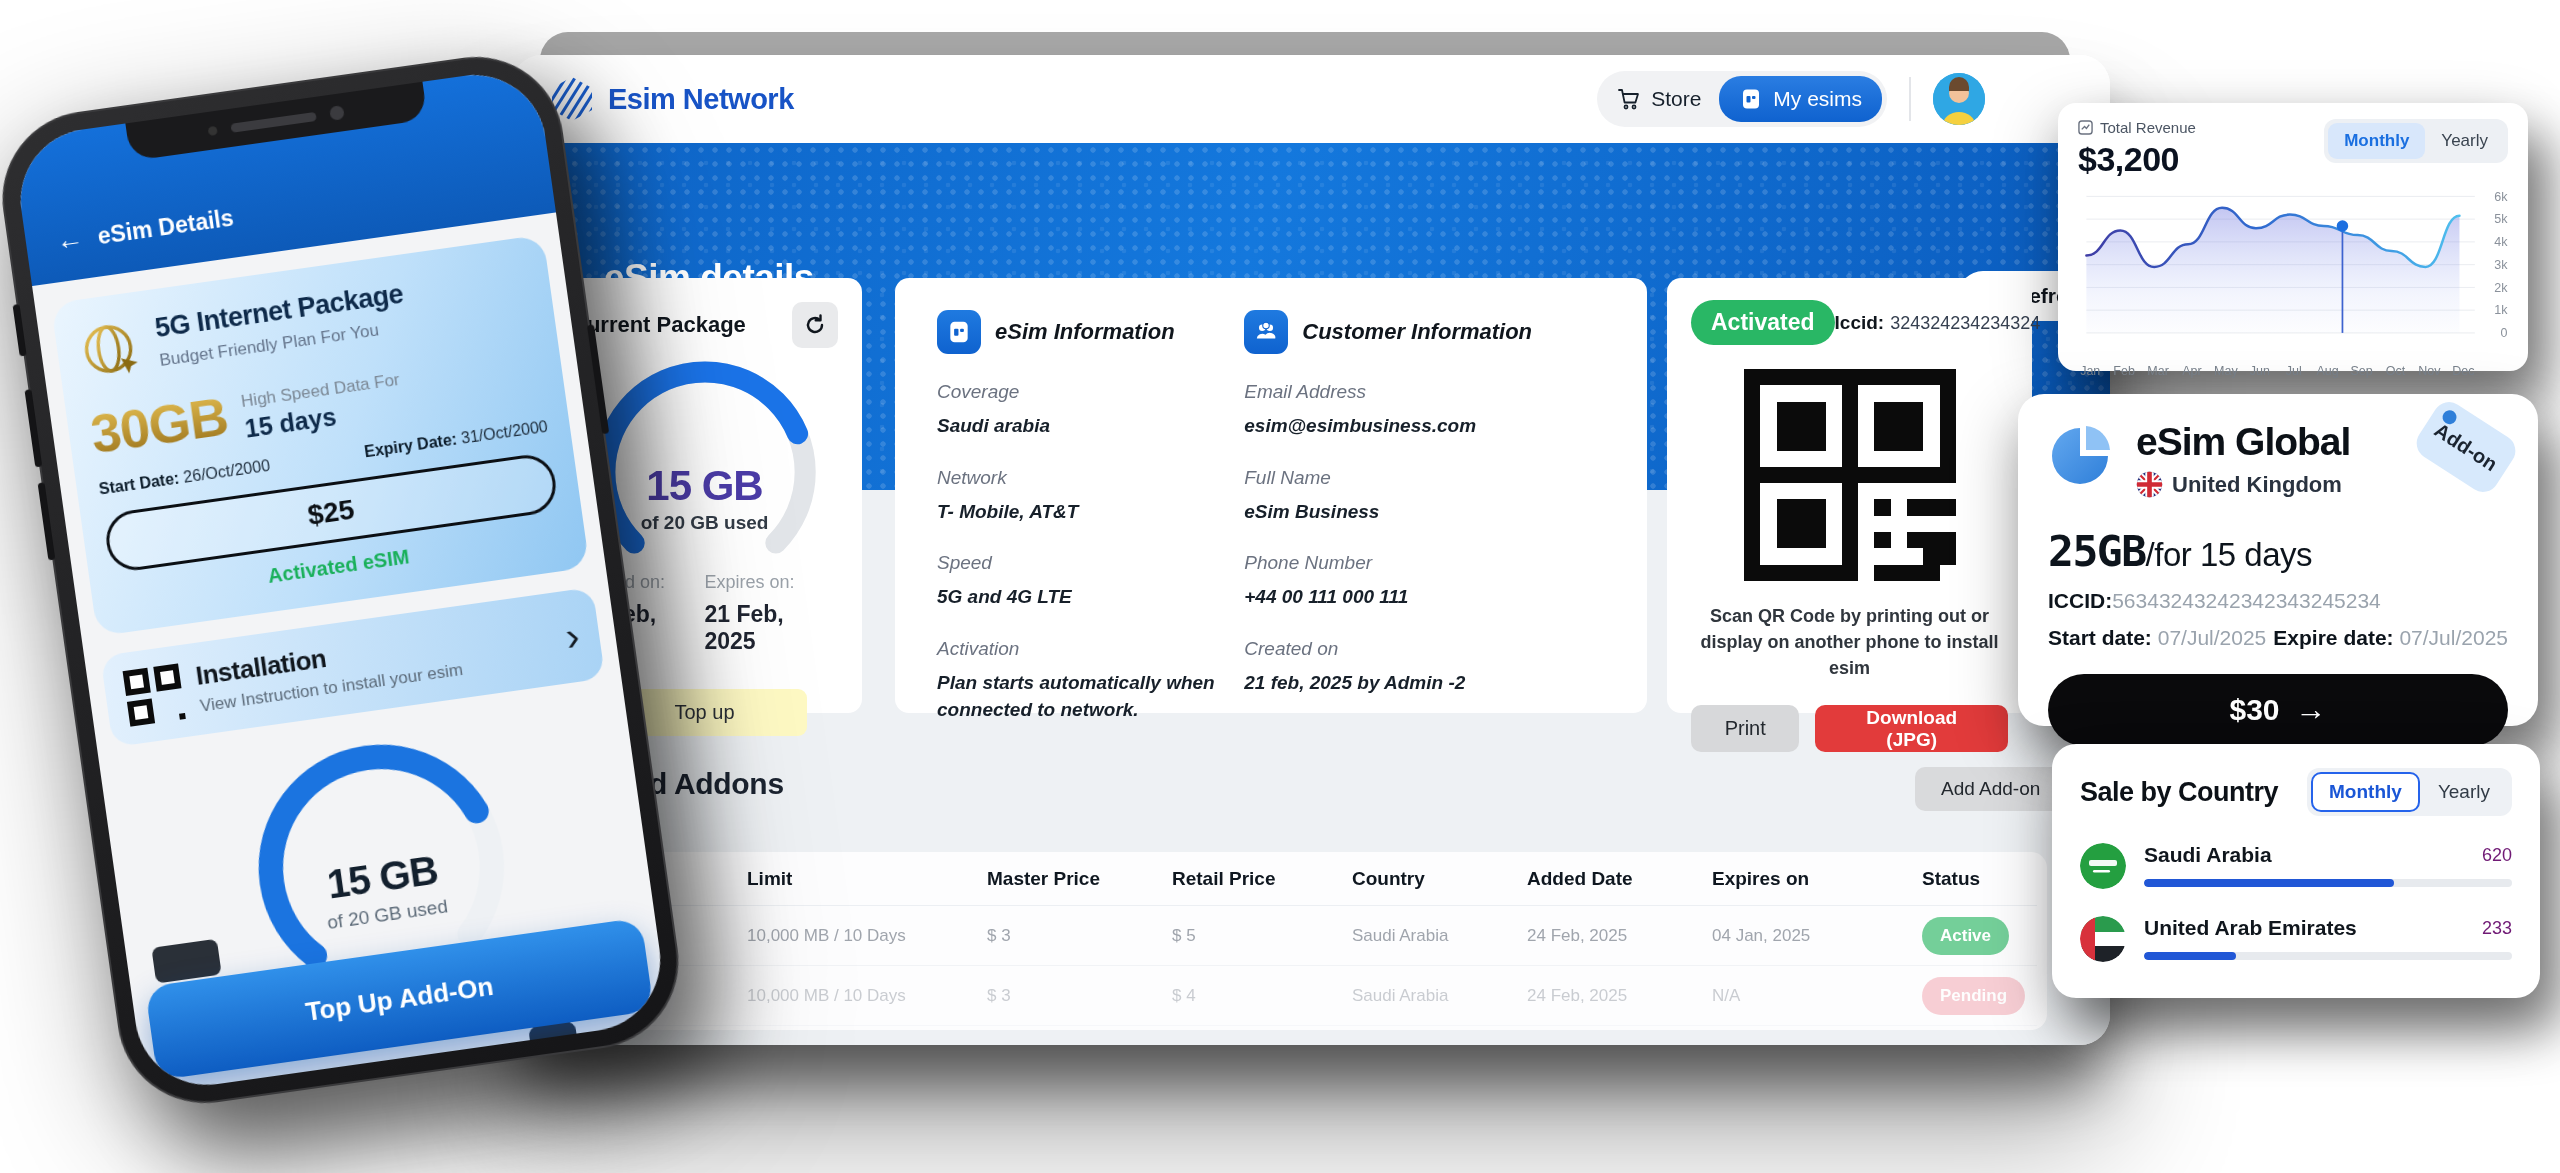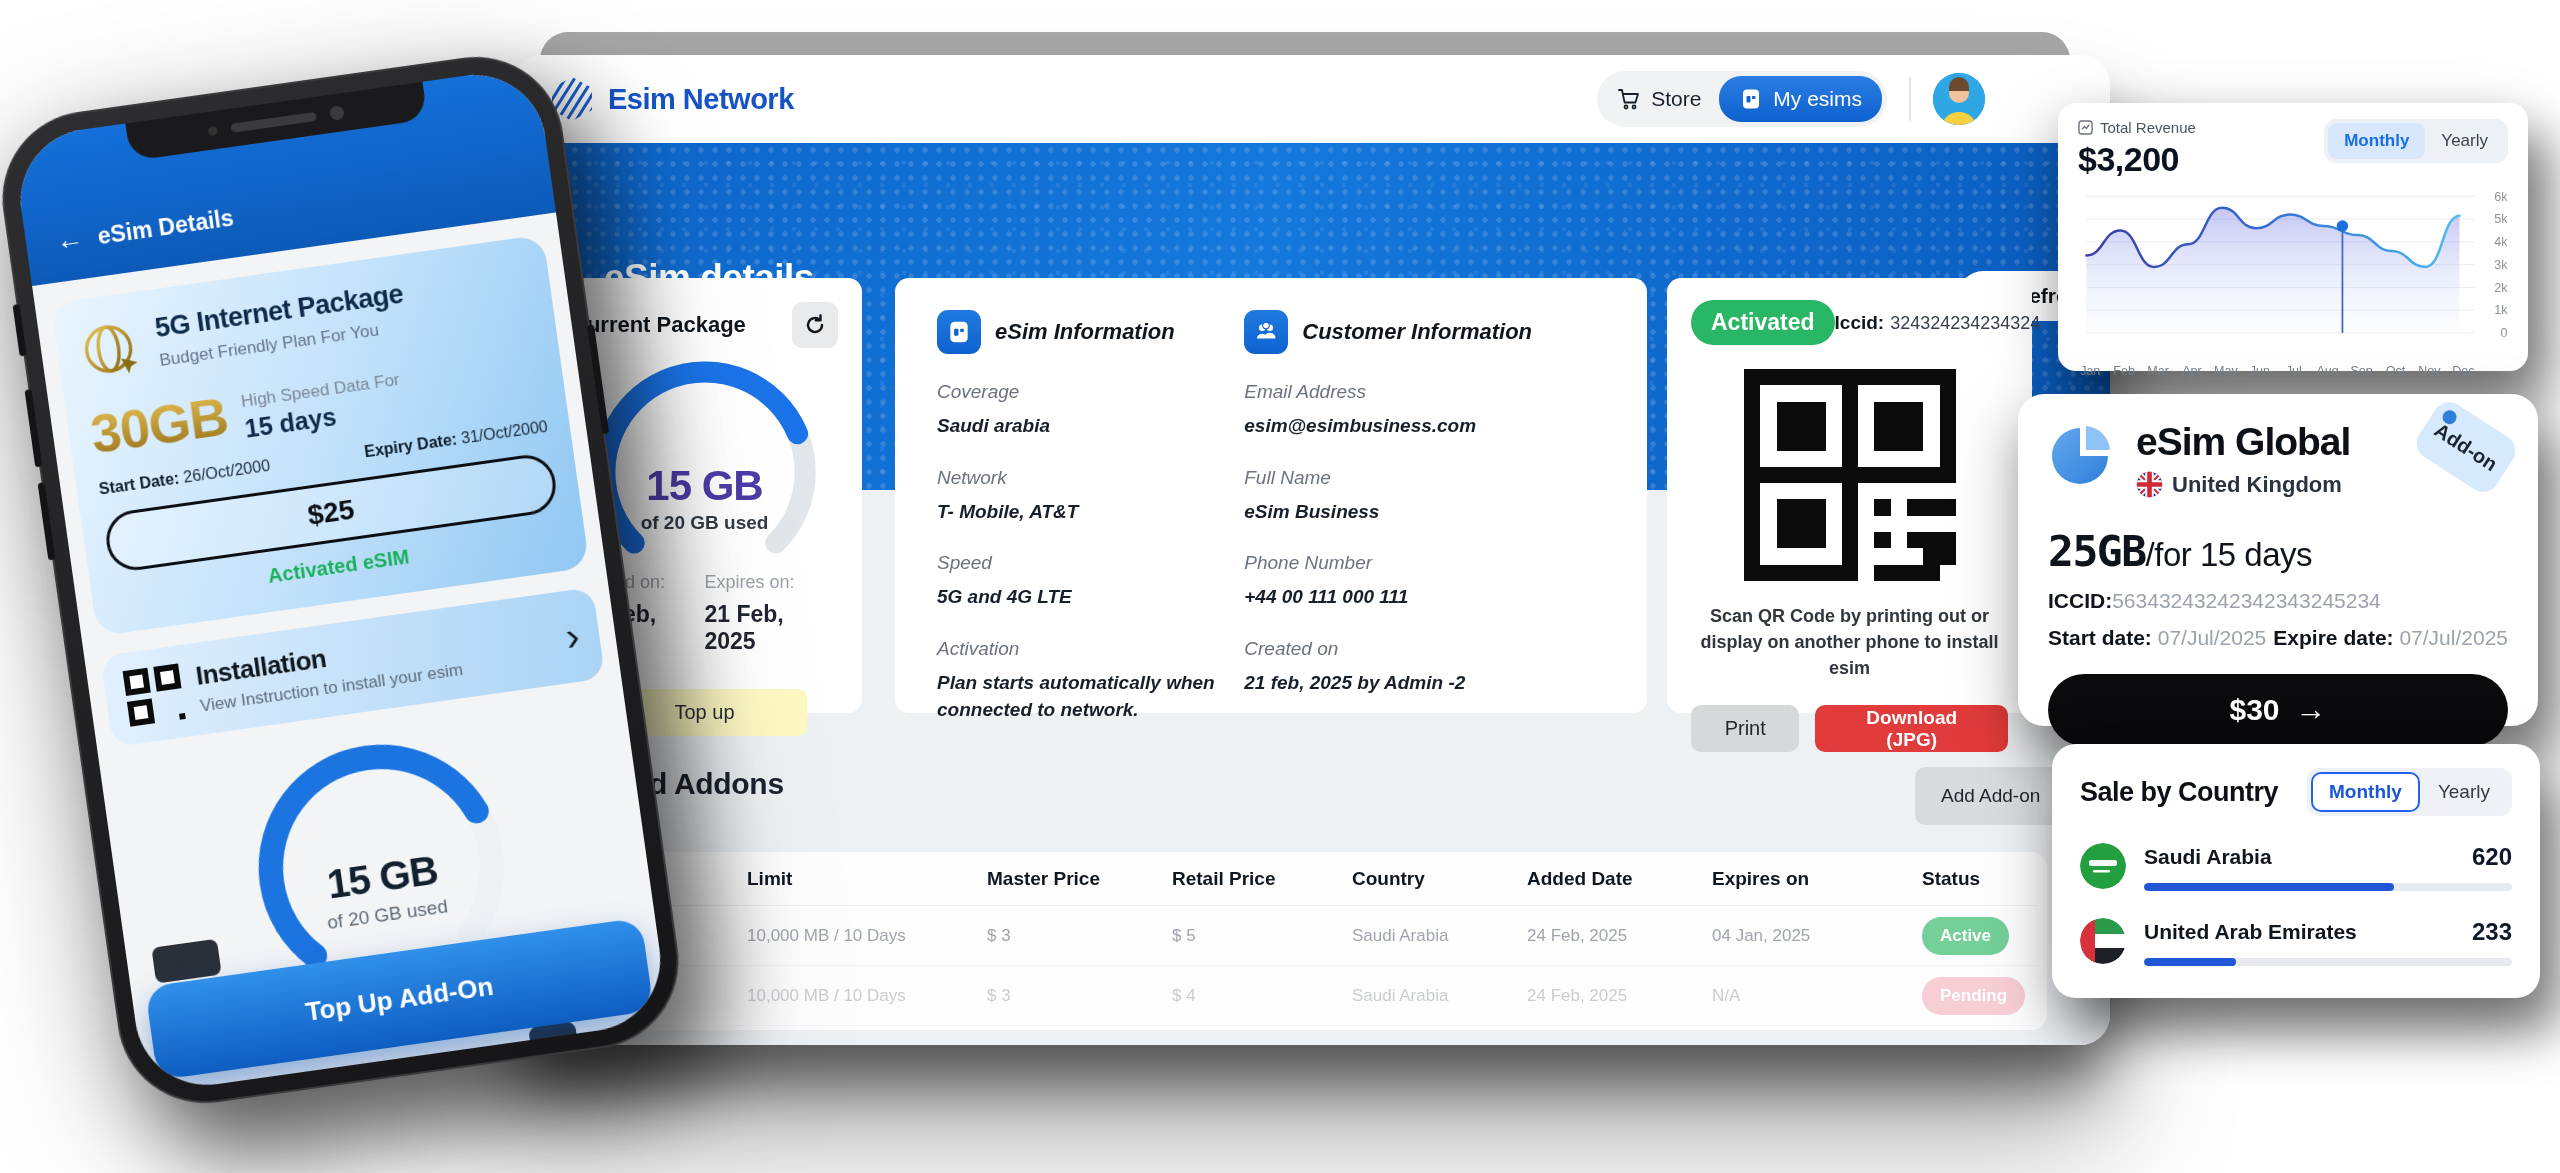--- a/index.html
+++ b/index.html
@@ -75,21 +75,21 @@
   .iccid b { font-size:19px; color:#10161d; margin-right:6px; }
   .qr-big { width:212px; height:212px; display:block; margin:24px auto 0; shape-rendering:crispEdges; }
   .qr-caption { margin:22px auto 0; max-width:345px; text-align:center; font-size:18px; font-weight:bold; color:#30363d; line-height:1.45; }
   .qr-btns { display:flex; justify-content:center; gap:16px; margin-top:24px; }
   .print-btn { width:110px; height:47px; background:#d7d8da; border:none; border-radius:10px; font-size:20px; color:#23282e; cursor:pointer; }
   .dl-btn { height:47px; padding:0 24px; background:#e23b3b; border:none; border-radius:10px; font-size:19px; font-weight:bold; color:#fff; cursor:pointer; }
 
   
   .dash-body { position:absolute; left:0; top:435px; right:0; bottom:0; background:#eef1f4; z-index:-1; }
   .addons-title { position:absolute; left:36px; top:712px; font-size:30px; font-weight:bold; color:#1b2330; letter-spacing:-.3px; }
-  .addon-btn { position:absolute; left:1403px; top:712px; height:58px; padding:0 26px; background:#d9dadc; border:none; border-radius:10px; font-size:19px; color:#23282e; cursor:pointer; }
+  .addon-btn { position:absolute; left:1403px; top:712px; height:44px; padding:0 26px; background:#d9dadc; border:none; border-radius:10px; font-size:19px; color:#23282e; cursor:pointer; }
   .table-card { position:absolute; left:55px; top:797px; width:1480px; height:178px; background:#fdfdfe; border-radius:16px; padding:0 10px; }
   .t-row { display:grid; grid-template-columns:150px 240px 185px 180px 175px 185px 210px 150px 1fr;
     align-items:center; padding:0 20px; height:60px; }
   .t-head { height:54px; border-bottom:1px solid #eceff3; }
   .t-head span { font-size:19px; font-weight:bold; color:#0f1720; }
   .t-row.data span { font-size:17px; color:#a0a5ad; }
   .t-row.data { border-bottom:1px solid #f1f3f6; }
   .pill { display:inline-block; font-size:16px; font-weight:bold; color:#fff !important; border-radius:999px; padding:9px 18px; }
   .pill.active { background:#74cf99; }
   .pill.pending { background:#f3a8b2; }
@@ -185,21 +185,21 @@
   .sale-head { display:flex; justify-content:space-between; align-items:center; }
   .sale-title { font-size:27px; font-weight:bold; color:#0c1117; letter-spacing:-.5px; }
   .toggle2 { display:flex; background:#eef1f5; border-radius:12px; padding:4px; }
   .toggle2 button { border:none; background:transparent; font-size:19px; padding:9px 18px; color:#313b46; cursor:pointer; border-radius:10px; font-family:"Liberation Sans",sans-serif; }
   .toggle2 button.on { background:#fff; border:2px solid #2563eb; color:#1a56d6; font-weight:bold; padding:7px 16px; }
   .sale-row { display:flex; gap:18px; margin-top:27px; align-items:flex-start; }
   .sale-flag { width:46px; height:46px; border-radius:50%; overflow:hidden; flex:0 0 auto; }
   .sale-main { flex:1; }
   .sale-line { display:flex; justify-content:space-between; align-items:center; }
   .sale-country { font-size:21px; font-weight:bold; color:#10161d; }
-  .sale-value { font-size:24px; font-weight:bold; color:#0f172a; }
+  .sale-value { font-size:18px; font-weight:normal; color:#701a75; }
   .sale-track { margin-top:12px; height:8px; border-radius:5px; background:#e7eaee; overflow:hidden; }
   .sale-fill { height:100%; border-radius:5px; background:#2157d6; width:0; }
 
   svg text { font-family:"Liberation Sans",sans-serif; }
 </style>
 </head>
 <body>
 
 <div class="stage">
 

